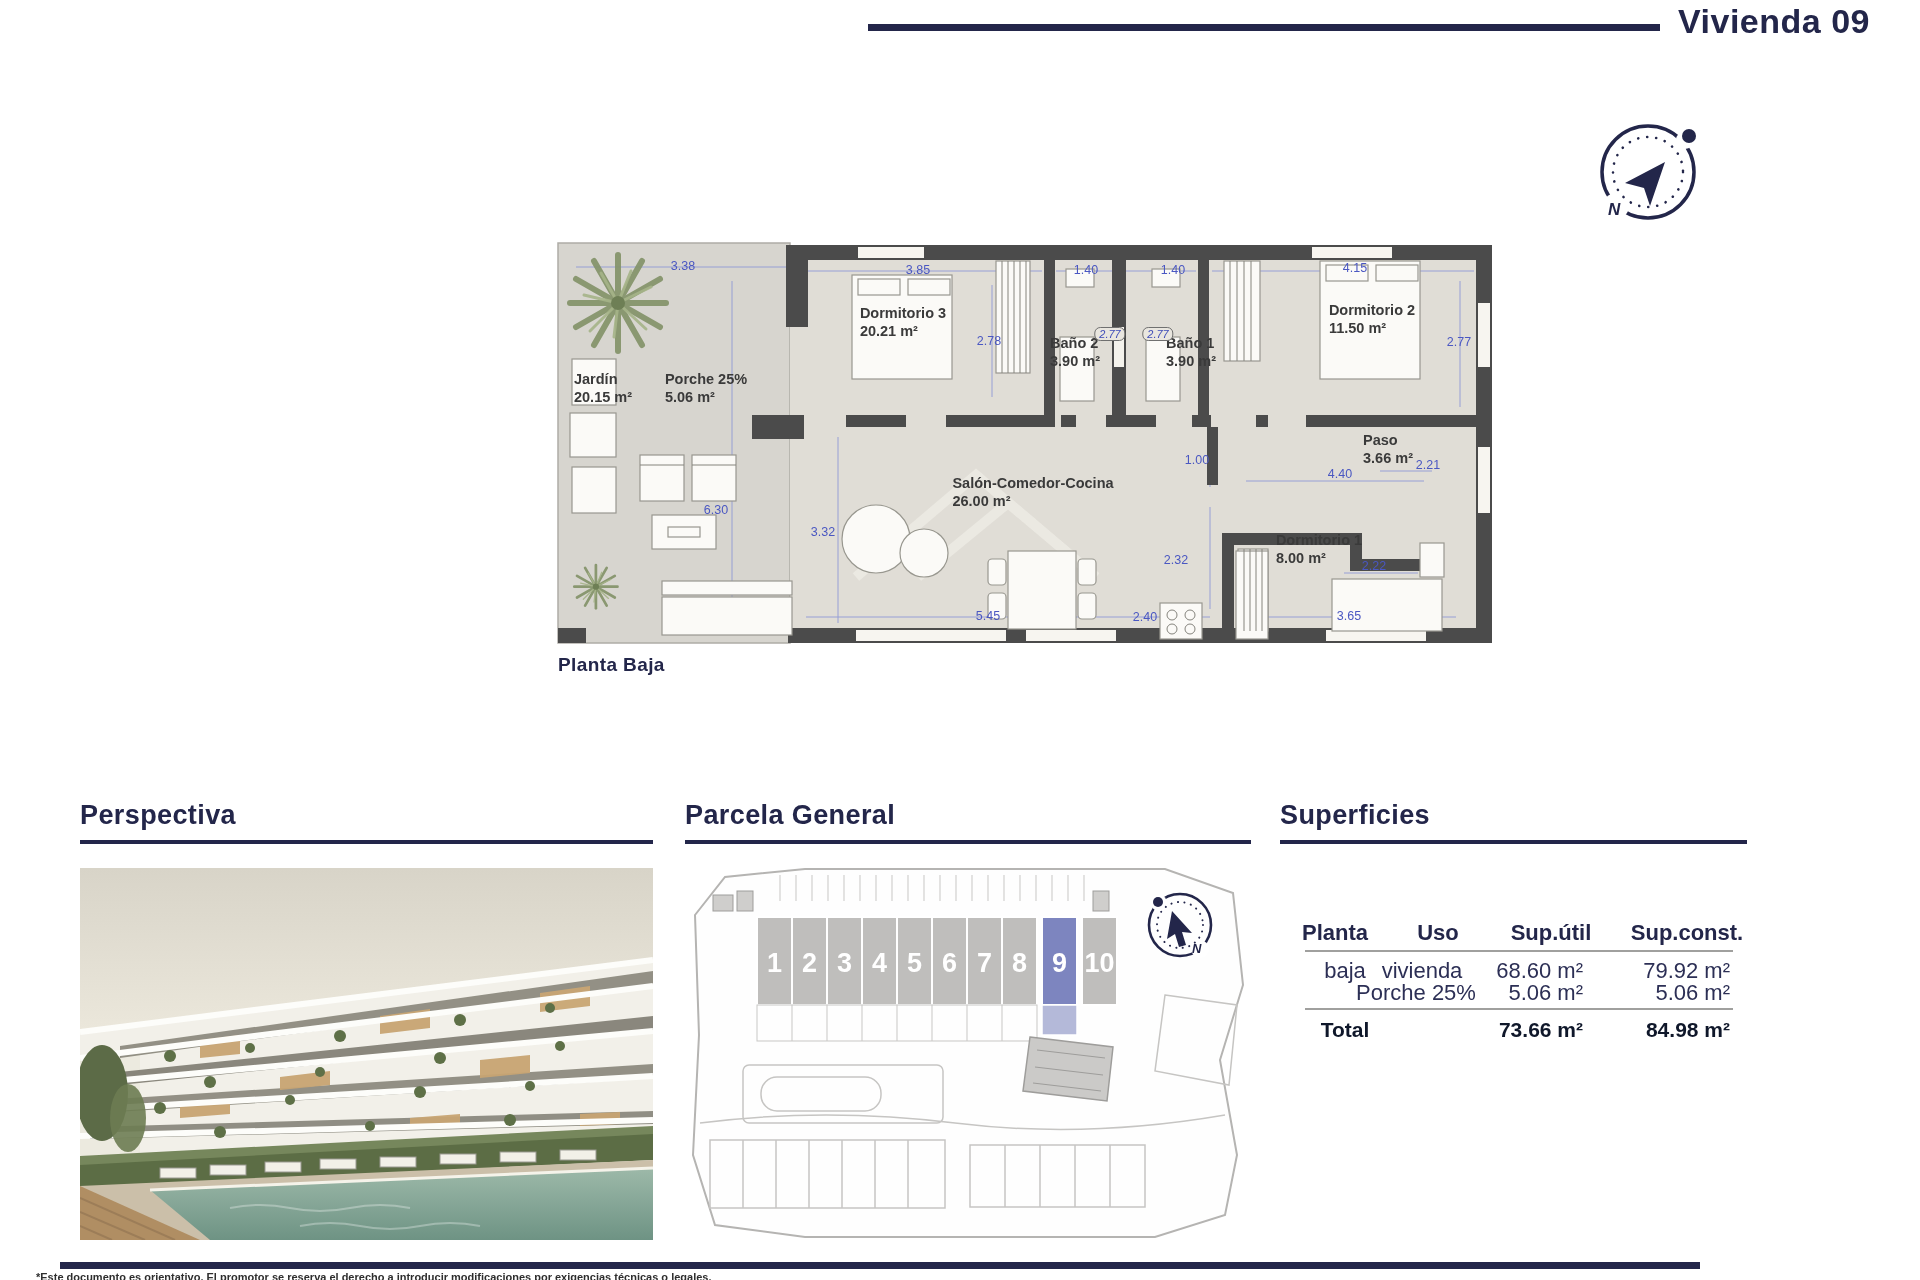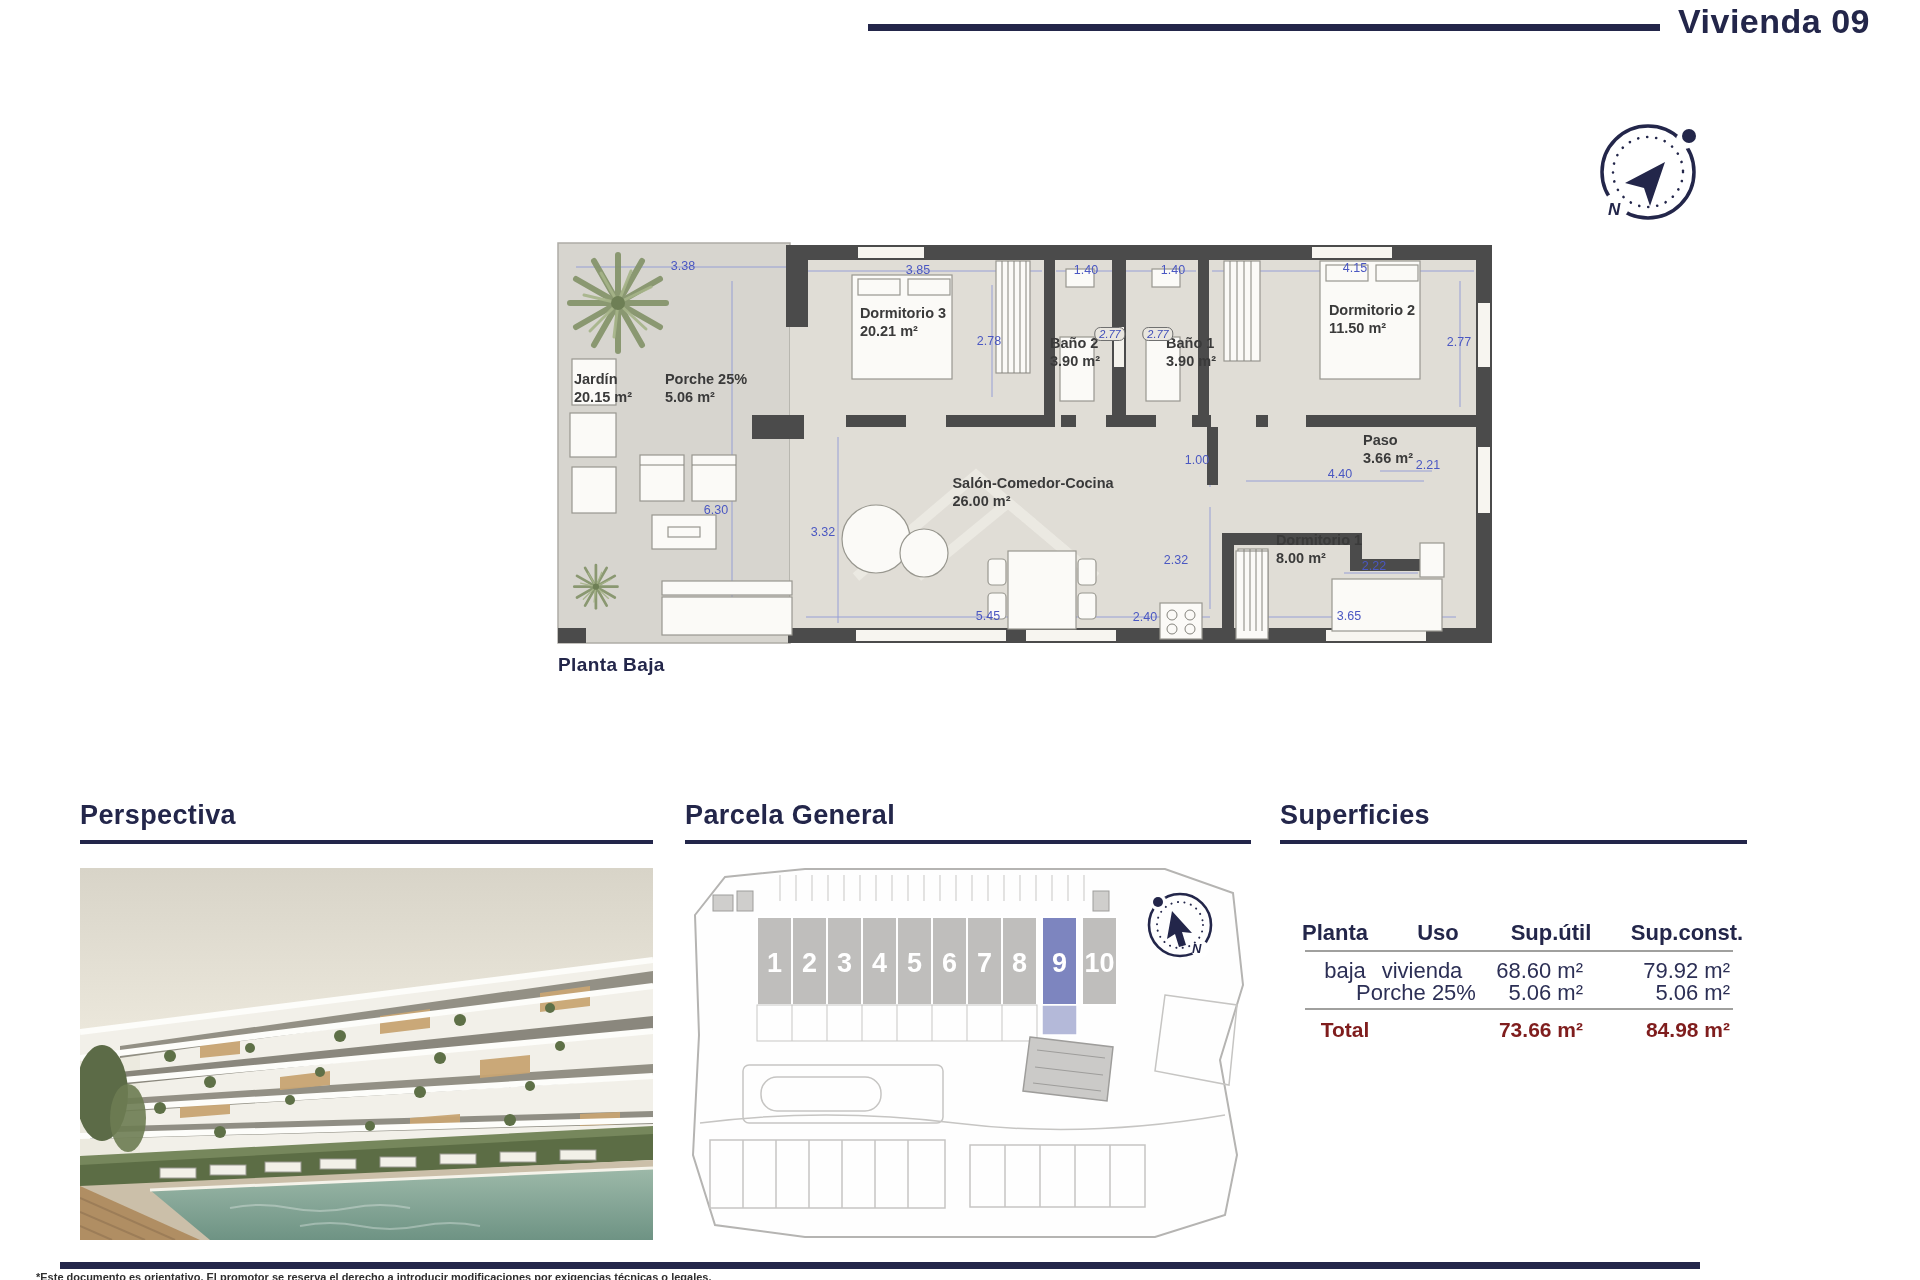--- a/index.html
+++ b/index.html
@@ -15,21 +15,21 @@
   #plan{position:absolute;left:556px;top:237px;width:946px;height:414px}
   #plan svg{position:absolute;left:0;top:0}
   .room-label{position:absolute;transform:translate(-50%,-50%);text-align:left;font-size:14.5px;line-height:1.22;color:#3a3a3a;white-space:nowrap;z-index:4;font-weight:700}
   .room-label span{display:block}
   .dim{position:absolute;transform:translate(-50%,-50%);font-size:12.5px;color:#4a57c2;white-space:nowrap;z-index:4}
   .dim.boxed{border:1.5px solid #707070;border-radius:6px;padding:0 4px;background:#e9e6df;font-size:11px;font-style:italic;color:#3f4db8}
   
   #sup-table{position:absolute;left:1280px;top:900px;width:470px;height:160px}
   .t-head{position:absolute;font-size:22px;color:#23264a;font-weight:600;white-space:nowrap}
   .t-cell{position:absolute;font-size:22px;color:#2c2f55;white-space:nowrap}
-  .t-total{position:absolute;font-size:21px;color:#7f1d1d;font-weight:600;white-space:nowrap}
+  .t-total{position:absolute;font-size:21px;color:#0f172a;font-weight:600;white-space:nowrap}
   .cx{transform:translateX(-50%)}
   .rx{transform:translateX(-100%)}
   .t-line{position:absolute;height:2px;background:#a0a09e;left:25px;width:428px}
   .disclaimer{position:absolute;left:36px;top:1271px;font-size:11px;font-weight:700;color:#2e2e2e;white-space:nowrap}
 </style>
 </head>
 <body>
 
 <div id="page">
 

